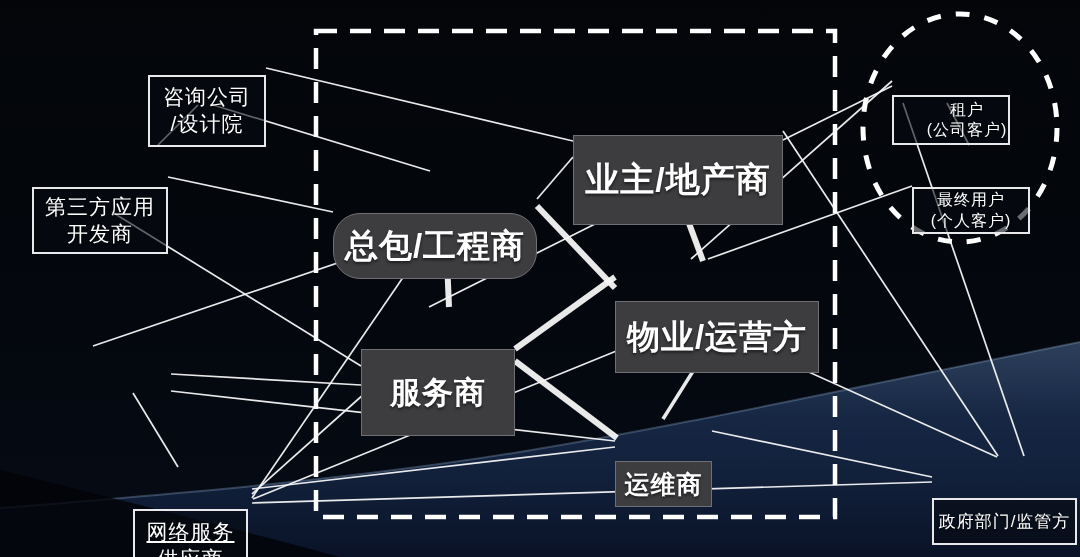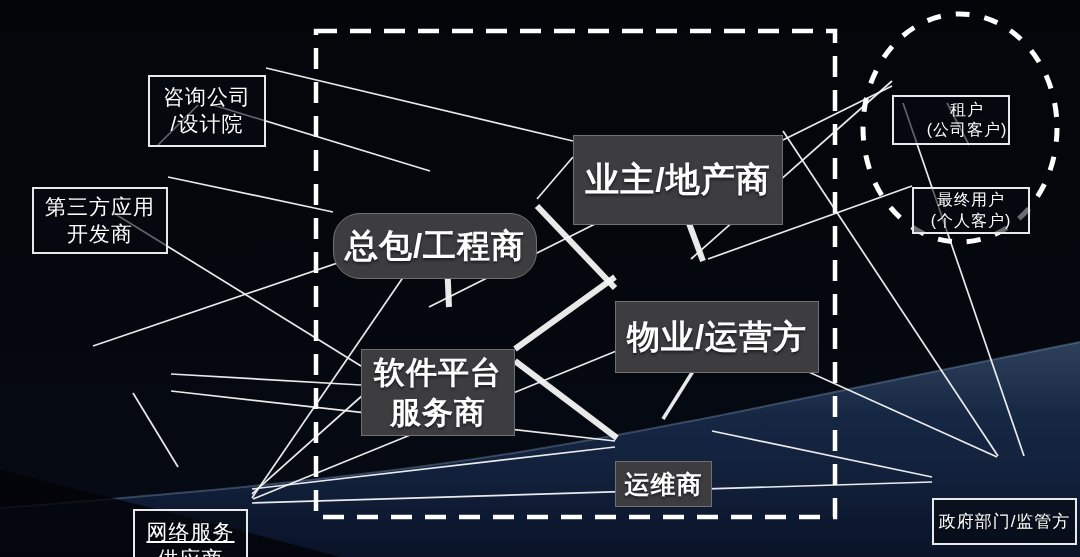--- a/index.html
+++ b/index.html
@@ -91,21 +91,20 @@
         <span>开发商</span>
       </div>
       <div class="node outlined" style="left: 133px; top: 467px; width: 115px; height: 73px; font-size: 21px; text-decoration: underline;">
         <span>网络服务</span>
         <span>供应商</span>
       </div>
       <div class="node solid" style="left: 333px; top: 171px; width: 204px; height: 66px; font-size: 33px; border-radius: 27px;">
         <span>总包/工程商</span>
       </div>
       <div class="node solid" style="left: 361px; top: 307px; width: 154px; height: 87px; font-size: 31px;">
-        <span>软件平台</span>
         <span>服务商</span>
       </div>
       <div class="node solid" style="left: 573px; top: 93px; width: 210px; height: 90px; font-size: 34px;">
         <span>业主/地产商</span>
       </div>
       <div class="node solid" style="left: 615px; top: 259px; width: 204px; height: 72px; font-size: 33px;">
         <span>物业/运营方</span>
       </div>
       <div class="node solid" style="left: 615px; top: 419px; width: 97px; height: 46px; font-size: 25px; text-align: center;">
         <span>运维商</span>

